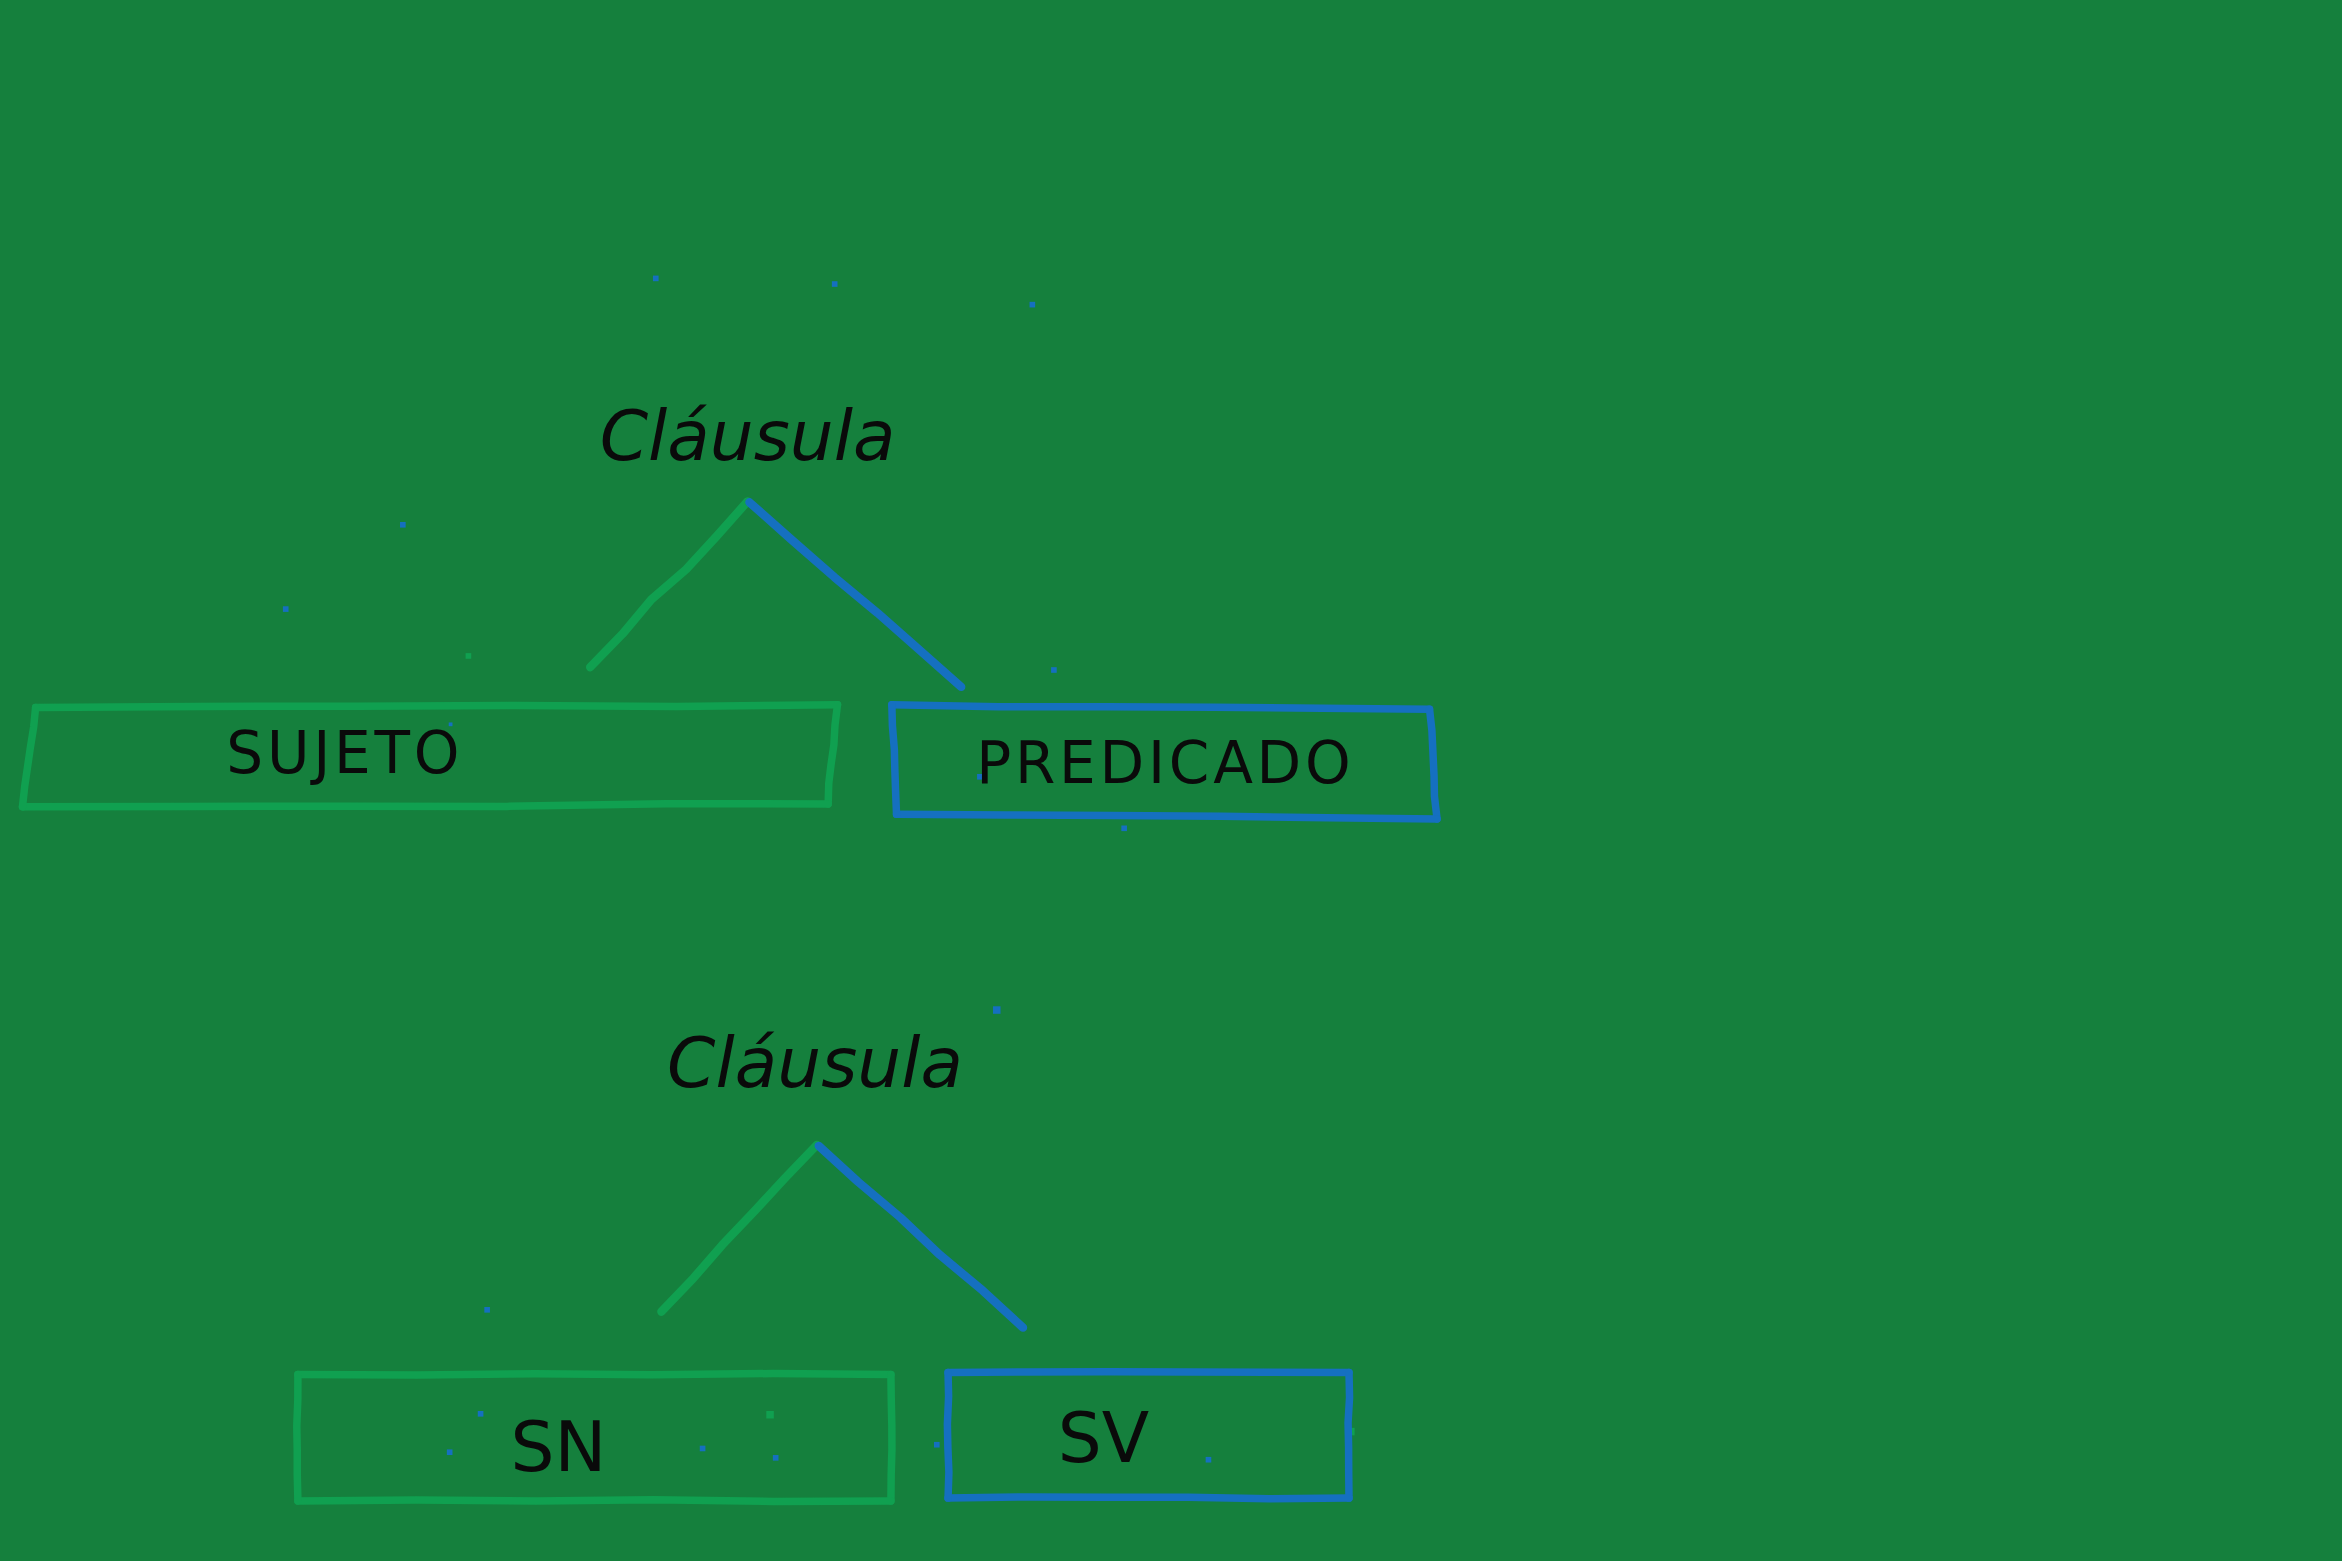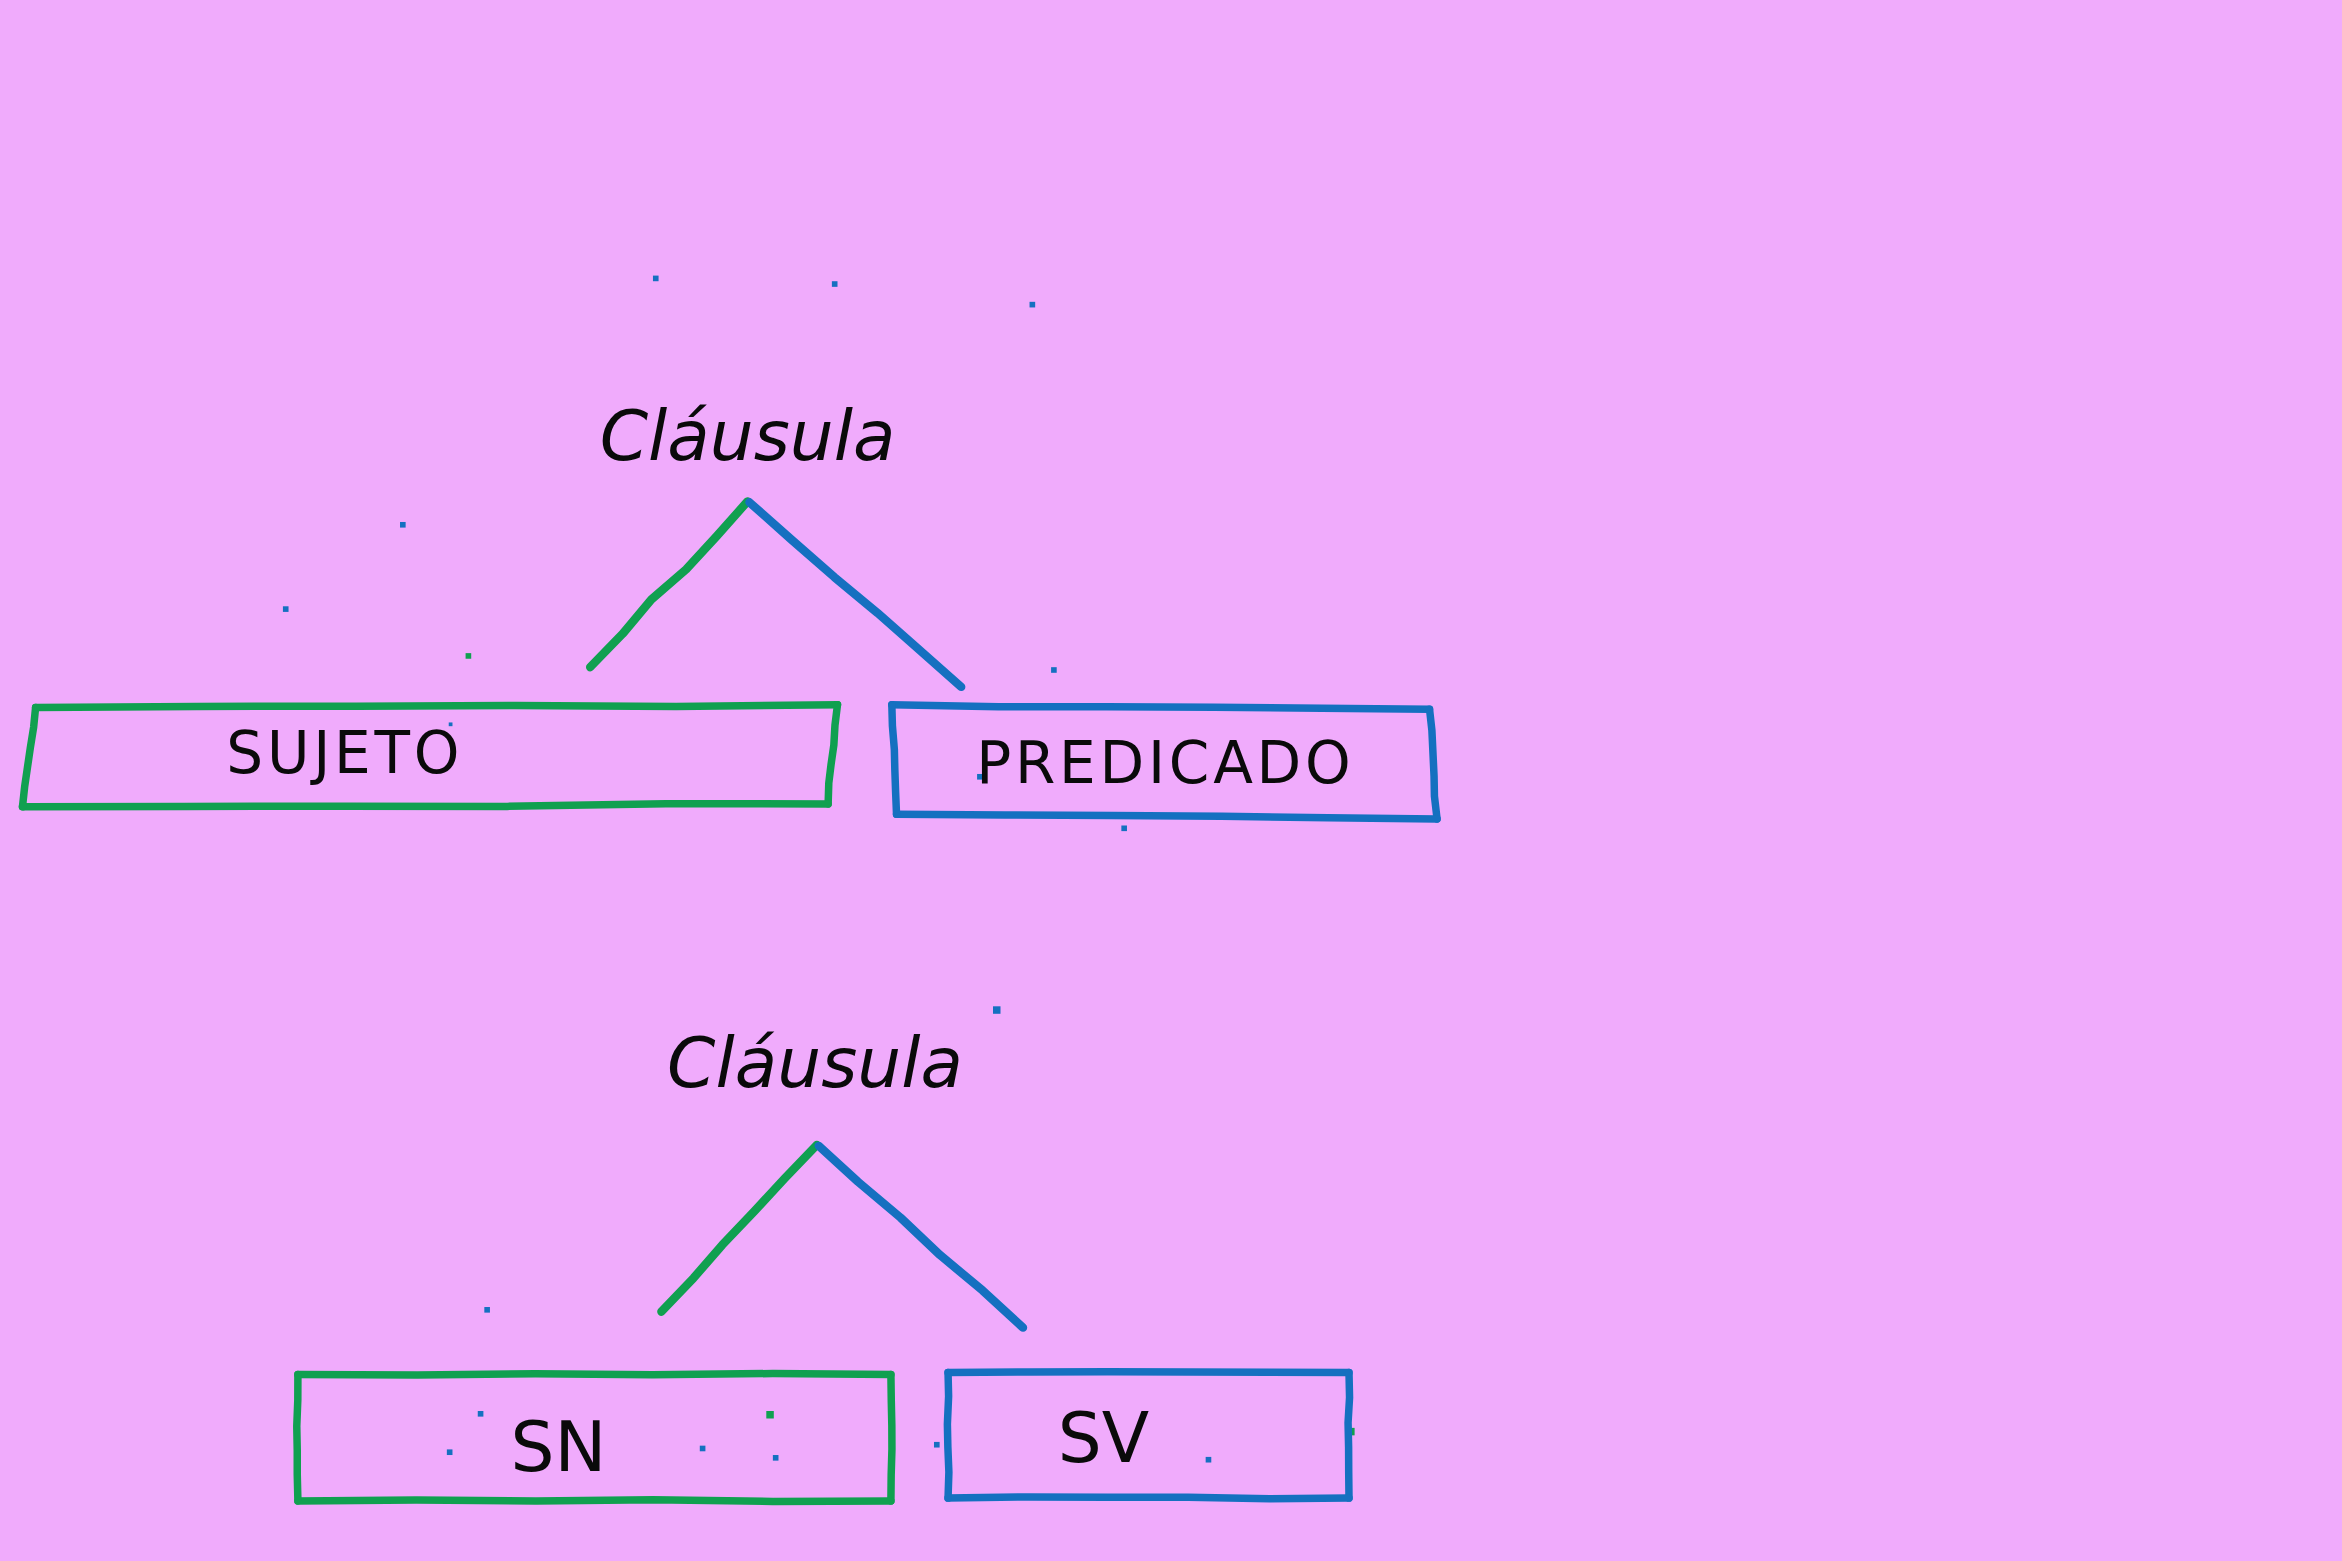--- a/index.html
+++ b/index.html
@@ -11,21 +11,21 @@
   body {
     width: 2342px;
     height: 1562px;
     overflow: hidden;
     font-family: "DejaVu Sans", sans-serif;
   }
   #canvas {
     position: relative;
     width: 2342px;
     height: 1562px;
-    background: #f0abfc;
+    background: #15803d;
   }
   svg.board {
     position: absolute;
     top: 0;
     left: 0;
     width: 2342px;
     height: 1562px;
     display: block;
   }
   

